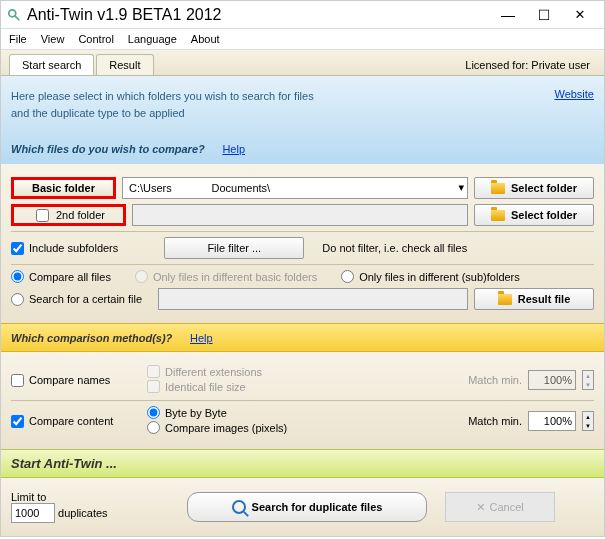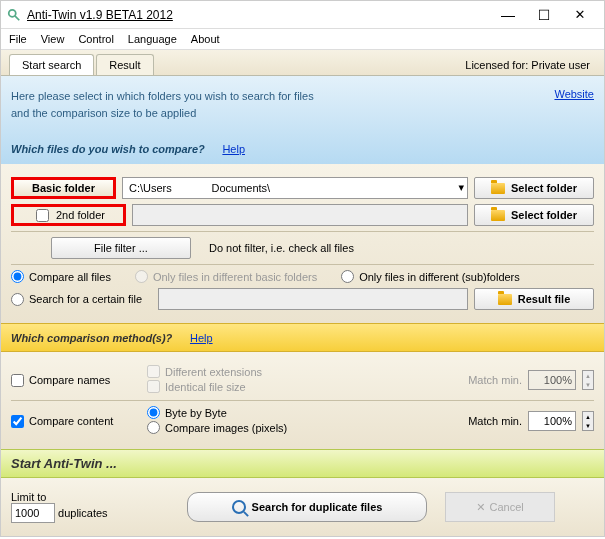--- a/index.html
+++ b/index.html
@@ -1,20 +1,20 @@
 <!DOCTYPE html>
 <html><head>
 <meta charset="utf-8">
 <style>
 * { box-sizing: border-box; font-family: Tahoma, Arial, sans-serif; font-size: 11px; }
 body { margin: 0; background: #fff; width: 605px; }
 .win { border: 1px solid #ccc; }
 .titlebar { display: flex; align-items: center; height: 28px; padding: 0 6px; border-bottom: 1px solid #ddd; }
 .titlebar .icon { width: 14px; height: 14px; margin-right: 6px; }
-.titlebar .title { flex: 1; font-size: 12px; text-decoration: underline; }
+.titlebar .title { flex: 1; font-size: 16px; }
 .winbtns { display: flex; gap: 0; }
 .winbtn { width: 36px; height: 24px; display: flex; align-items: center; justify-content: center; background: #fff; border: none; font-size: 14px; }
 .winbtn:last-child { font-size: 13px; }
 .menubar { display: flex; gap: 14px; padding: 4px 8px; font-size: 11px; border-bottom: 1px solid #ddd; }
 .menubar span { cursor: default; }
 .tabs-row { display: flex; align-items: center; background: linear-gradient(#f6f2e4,#ece4cf); padding: 4px 8px 0 8px; border-bottom: 1px solid #bba; }
 .tab { padding: 4px 12px; border: 1px solid #bba; border-bottom: none; background: #f6f2e4; margin-right: 2px; border-radius: 3px 3px 0 0; }
 .tab.active { background: #fff; font-weight: normal; }
 .license { margin-left: auto; padding: 4px 6px; font-size: 11px; }
 .blue-panel { background: linear-gradient(#e3f1fa,#b6daf2); padding: 12px 10px 8px 10px; }
@@ -80,21 +80,21 @@
 <div class="tabs-row">
   <div class="tab active">Start search</div>
   <div class="tab">Result</div>
   <div class="license">Licensed for: Private user</div>
 </div>
 
 <div class="blue-panel">
   <div class="blue-top">
     <div class="blue-text">
       <span>Here please select in which folders you wish to search for files</span><br>
-      <span>and the comparison size to be applied</span>
+      <span>and the duplicate type to be applied</span>
     </div>
     <a href="#" class="link">Website</a>
   </div>
   <div class="section-title">
     <span>Which files do you wish to compare?</span>
     <a href="#" class="link help-link">Help</a>
   </div>
 </div>
 
 <div class="beige">
@@ -115,20 +115,24 @@
       <span>2nd folder</span>
     </span>
     <input type="text" class="path disabled" value="" style="">
     <button class="btn">
           <span class="folder-ico"></span>
           <span>Select folder</span>
         </button>
   </div>
   <div class="divider"></div>
   <div class="row">
+    <label class="check">
+          <input type="checkbox" checked="" style="">
+          <span>Include subfolders</span>
+        </label>
     <button class="btn" style="min-width:140px;margin-left:40px;font-weight:normal">File filter ...</button>
     <span style="margin-left:12px">Do not filter, i.e. check all files</span>
   </div>
   <div class="divider"></div>
   <div class="row radio-row">
     <label class="radio">
           <input type="radio" name="scope" checked="" style="">
           <span>Compare all files</span>
         </label>
     <label class="radio greyed">

